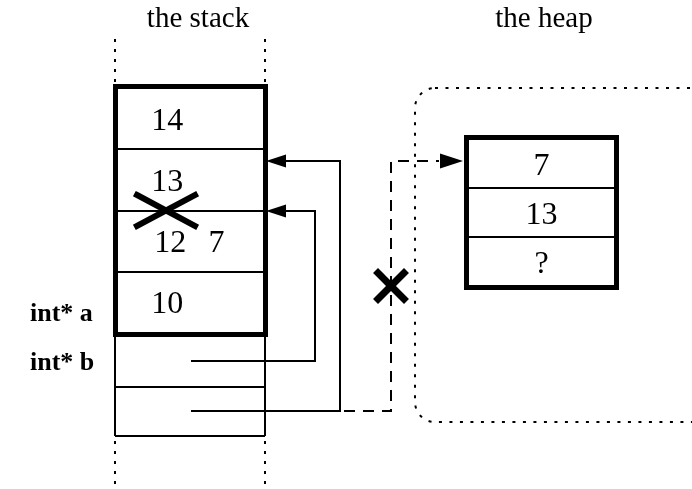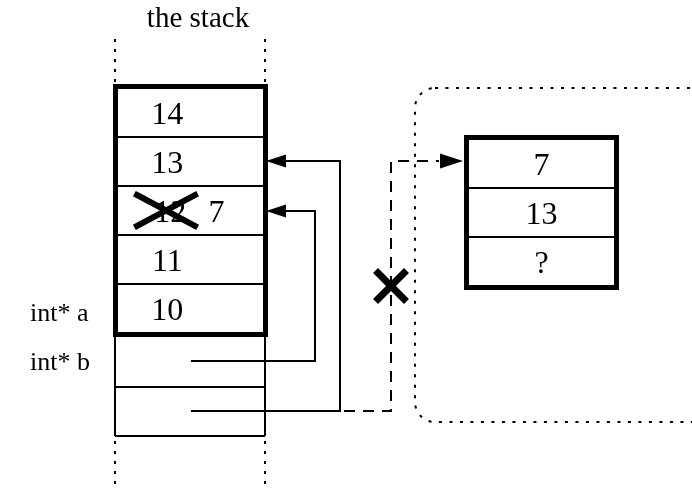--- a/index.html
+++ b/index.html
@@ -21,20 +21,21 @@
     white-space: nowrap;
   }
   .stack-title { left: 170px; }
   .heap-title  { left: 516px; }
   .var-label {
     position: absolute;
     left: 2px;
     transform: translateY(-50%);
     font-size: 26px;
     white-space: nowrap;
+    font-weight: bold;
   }
   .membox {
     position: absolute;
     border: 5px solid #000000;
     box-sizing: border-box;
     display: flex;
     flex-direction: column;
     background: #ffffff;
   }
   .stack-box { left: 85px; top: 84px; width: 155px; height: 253px; }
@@ -60,37 +61,35 @@
     width: 692px; height: 489px;
     pointer-events: none;
   }
 </style>
 </head>
 <body>
 
 <div class="page">
 
   <div class="title stack-title">the stack</div>
+  <div class="title heap-title">the heap</div>
 
   <div class="var-label" style="top:313px">int* a</div>
   <div class="var-label" style="top:362px">int* b</div>
 
   <div class="membox stack-box">
     <div class="cell">
       <span class="num" style="left:34%">14</span>
     </div>
     <div class="cell">
       <span class="num" style="left:34%">13</span>
     </div>
     <div class="cell">
       <span class="num" style="left:36%">12</span>
       <span class="num" style="left:68%">7</span>
-    </div>
-    <div class="cell">
-      <span class="num" style="left:34%">11</span>
     </div>
     <div class="cell">
       <span class="num" style="left:34%">10</span>
     </div>
   </div>
 
   <div class="membox heap-box">
     <div class="cell">
       <span class="num" style="left:50%">7</span>
     </div>

